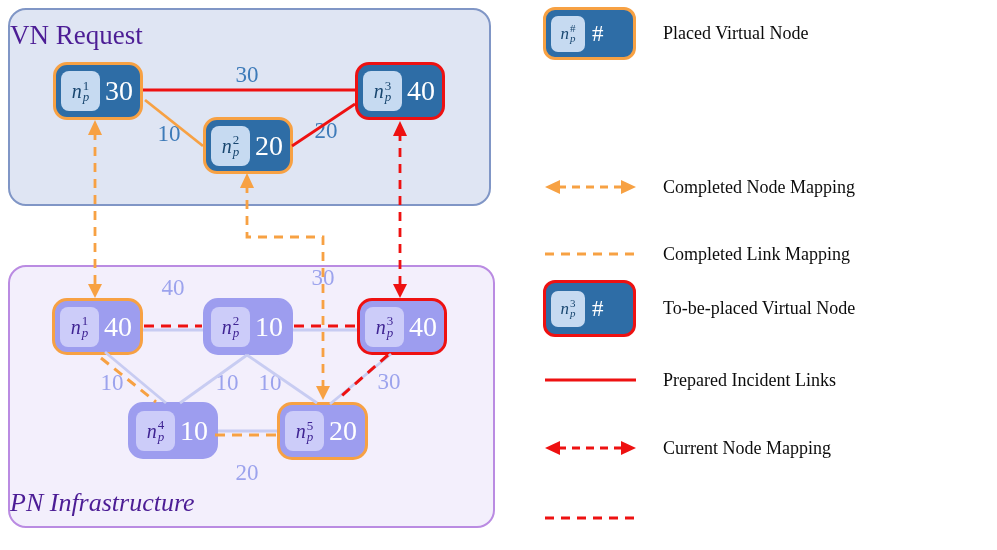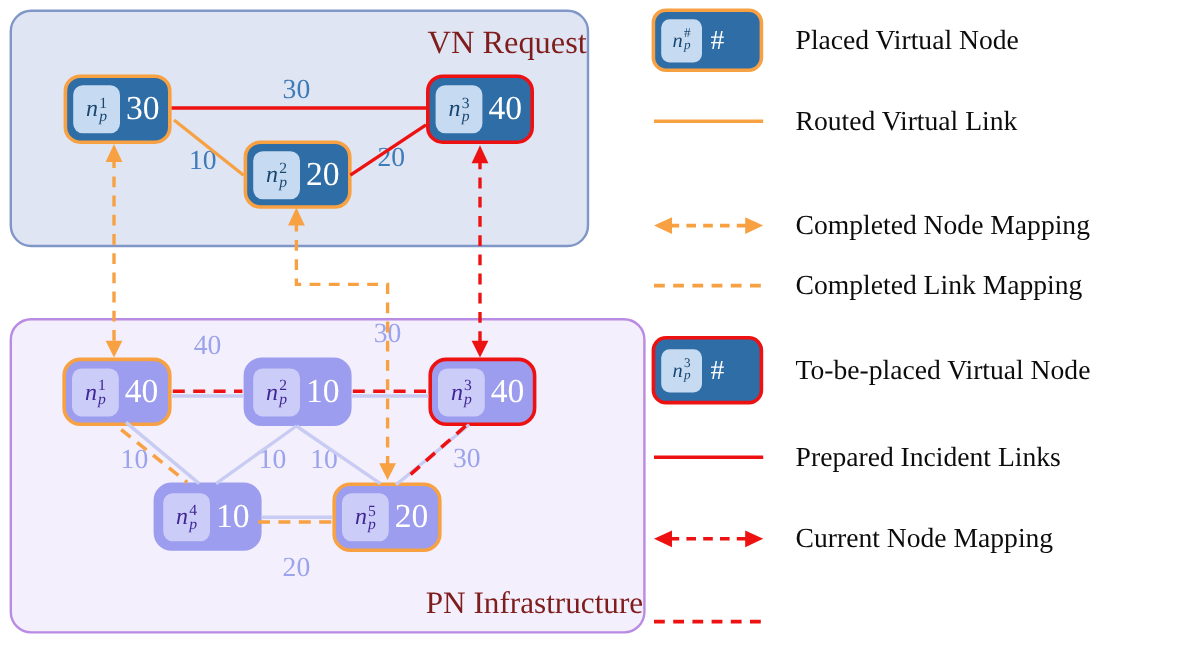--- a/index.html
+++ b/index.html
@@ -2,22 +2,22 @@
 <html><head>
 <meta charset="utf-8">
 <style>
   html,body{margin:0;padding:0;background:#ffffff;}
   #canvas{position:relative;width:997px;height:550px;background:#ffffff;overflow:hidden;
           font-family:"Liberation Serif",serif;}
 
   
   .panel{position:absolute;box-sizing:border-box;border-radius:18px;z-index:0;}
   .vn-panel{left:8px;top:8px;width:483px;height:198px;background:#DFE5F3;border:2.5px solid #8096C6;}
-  .pn-panel{left:8px;top:265px;width:530px;height:263px;background:#F3EFFC;border:2.5px solid #BA8BE2;}
-  .panel-title{position:absolute;left:0;width:100%;text-align:right;color:#7f1d1d;font-size:27px;}
+  .pn-panel{left:8px;top:265px;width:487px;height:263px;background:#F3EFFC;border:2.5px solid #BA8BE2;font-style:italic;}
+  .panel-title{position:absolute;left:0;width:100%;text-align:left;color:#4c1d95;font-size:27px;}
   .vn-panel .panel-title{top:10px;}
   .pn-panel .panel-title{bottom:8px;font-size:26px;}
 
   
   .node{position:absolute;display:flex;align-items:center;box-sizing:border-box;
         padding-left:5px;z-index:2;}
   .vn-node{background:#2E6DA6;border:3px solid #2E6DA6;border-radius:14px;}
   .pn-node{background:#9D9DEF;border:3px solid #9D9DEF;border-radius:15px;}
   .node.placed{border-color:#F7A143;}
   .node.tbp{border-color:#EE1111;}
@@ -36,21 +36,21 @@
   .elabel{position:absolute;transform:translate(-50%,-50%);font-size:23px;z-index:1;white-space:nowrap;}
   .elabel.vnl{color:#3E7BB9;}
   .elabel.pnl{color:#9CA3ED;}
 
   
   #edges{position:absolute;left:0;top:0;z-index:3;pointer-events:none;}
 
   
   .lrow{position:absolute;left:543px;display:flex;align-items:center;z-index:2;}
   .swatch{width:95px;flex:none;display:flex;align-items:center;}
-  .ltext{margin-left:25px;font-size:23px;color:#0c0c0c;white-space:nowrap;}
+  .ltext{margin-left:25px;font-size:18px;color:#0c0c0c;white-space:nowrap;}
   .legend-node{display:flex;align-items:center;box-sizing:border-box;background:#2E6DA6;
                border:3px solid #F7A143;border-radius:12px;width:93px;height:53px;padding-left:5px;}
   .legend-node.red{border-color:#EE1111;height:57px;}
   .legend-node .chip{width:34px;height:36px;border-radius:7px;background:#C6DAF1;color:#18466F;}
   .legend-node .chip .base{font-size:17px;}
   .legend-node .ss .sup,.legend-node .ss .sub{font-size:11px;}
   .legend-node .val{font-size:23px;margin-left:7px;}
 </style>
 </head>
 <body>
@@ -213,41 +213,33 @@
               <span class="sup">#</span>
               <span class="sub">p</span>
             </span>
           </span>
         <span class="val">#</span>
       </div>
     </div>
     <div class="ltext">Placed Virtual Node</div>
   </div>
 
-  <div class="lrow" style="top:88px">
-    <div class="swatch">
-      <svg width="95" height="24">
-          <line x1="2" y1="12" x2="93" y2="12" stroke="#F7A143" stroke-width="3"></line>
-        </svg>
-    </div>
-    <div class="ltext">Routed Virtual Link</div>
-  </div>
 
   <div class="lrow" style="top:175px">
     <div class="swatch">
       <svg width="95" height="24">
         <line x1="15" y1="12" x2="80" y2="12" stroke="#F7A143" stroke-width="3" stroke-dasharray="8 6"></line>
         <polygon points="2,12 17,5 17,19" fill="#F7A143"></polygon>
         <polygon points="93,12 78,5 78,19" fill="#F7A143"></polygon>
       </svg>
     </div>
     <div class="ltext">Completed Node Mapping</div>
   </div>
 
-  <div class="lrow" style="top:225px">
+  <div class="lrow" style="top:242px">
     <div class="swatch">
       <svg width="95" height="24">
           <line x1="2" y1="12" x2="93" y2="12" stroke="#F7A143" stroke-width="3" stroke-dasharray="9 7"></line>
         </svg>
     </div>
     <div class="ltext">Completed Link Mapping</div>
   </div>
 
   <div class="lrow" style="top:280px">
     <div class="swatch">

